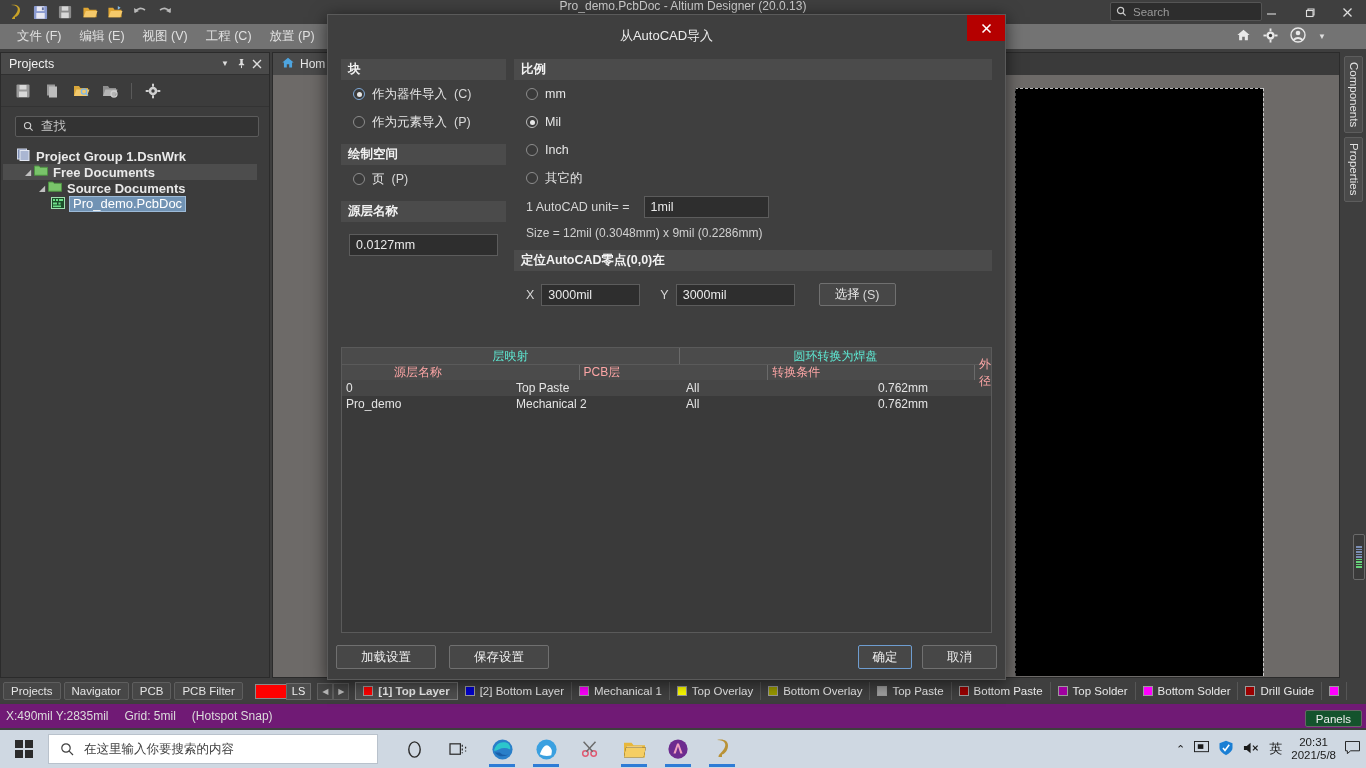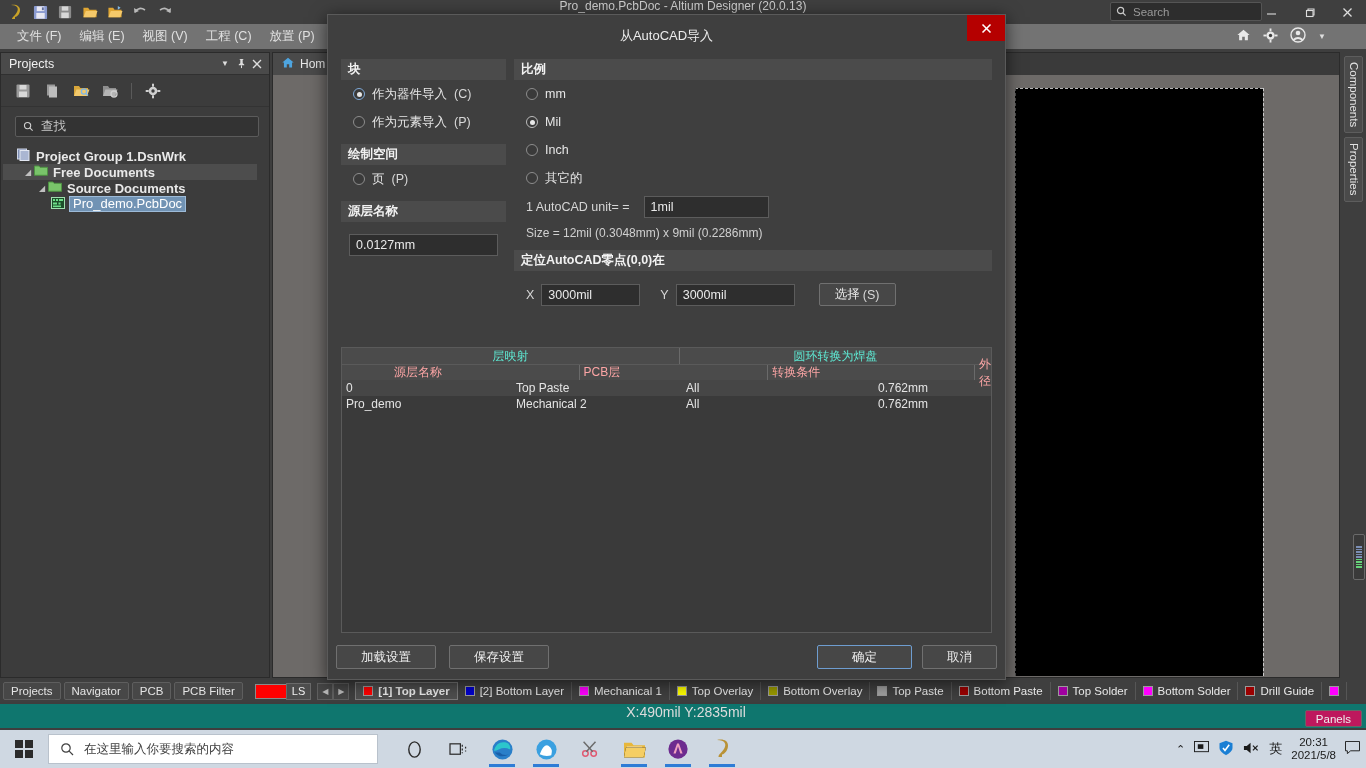--- a/index.html
+++ b/index.html
@@ -156,27 +156,27 @@
     display: flex; align-items: center; justify-content: center; color: #b9b9b9; font-size: 8px;
   }
   .layer-tab {
     height: 18px; display: flex; align-items: center; gap: 5px; padding: 0 7px;
     border-right: 1px solid #565656; font-size: 11.5px; color: #e8e8e8; white-space: nowrap;
   }
   .layer-tab.active { background: #4e4e4e; font-weight: bold; border: 1px solid #7a7a7a; }
   .sw { width: 10px; height: 10px; border: 1px solid #9a9a9a; display: inline-block; }
   .panels-btn {
     position: absolute; right: 4px; top: 710px; height: 17px; padding: 0 10px;
-    background: #be185d; border: 1px solid #666; font-size: 11.5px; color: #eee;
+    background: #14532d; border: 1px solid #666; font-size: 11.5px; color: #eee;
     display: flex; align-items: center; border-radius: 2px;
   }
   .statusbar {
     position: absolute; left: 0; top: 704px; width: 1366px; height: 24px;
-    background: #0f766e; display: flex; align-items: center; padding-left: 6px; gap: 16px;
-    font-size: 14px; color: #dcdcdc; flex-direction: column;
+    background: #701a75; display: flex; align-items: center; padding-left: 6px; gap: 16px;
+    font-size: 12px; color: #dcdcdc;
   }
 
   
   .taskbar {
     position: absolute; left: 0; top: 730px; width: 1366px; height: 38px;
     background: #cfd8e2; display: flex; align-items: center;
   }
   .start-btn { width: 48px; height: 38px; display: flex; align-items: center; justify-content: center; }
   .tb-search {
     width: 330px; height: 30px; background: #fff; border: 1px solid #b9c2cc;
@@ -798,19 +798,19 @@
           <div class="c4">0.762mm</div>
         </div>
       </div>
     </div>
 
     <div class="dlg-footer">
       <div class="btn" style="width:100px;height:24px">加载设置</div>
       <div style="width:13px"></div>
       <div class="btn" style="width:100px;height:24px">保存设置</div>
       <div class="right">
-        <div class="btn primary" style="width:95px;height:24px">确定</div>
+        <div class="btn primary" style="width:54px;height:24px">确定</div>
         <div class="btn" style="width:75px;height:24px">取消</div>
       </div>
     </div>
   </div>
 
 </div>
 
 </body></html>

